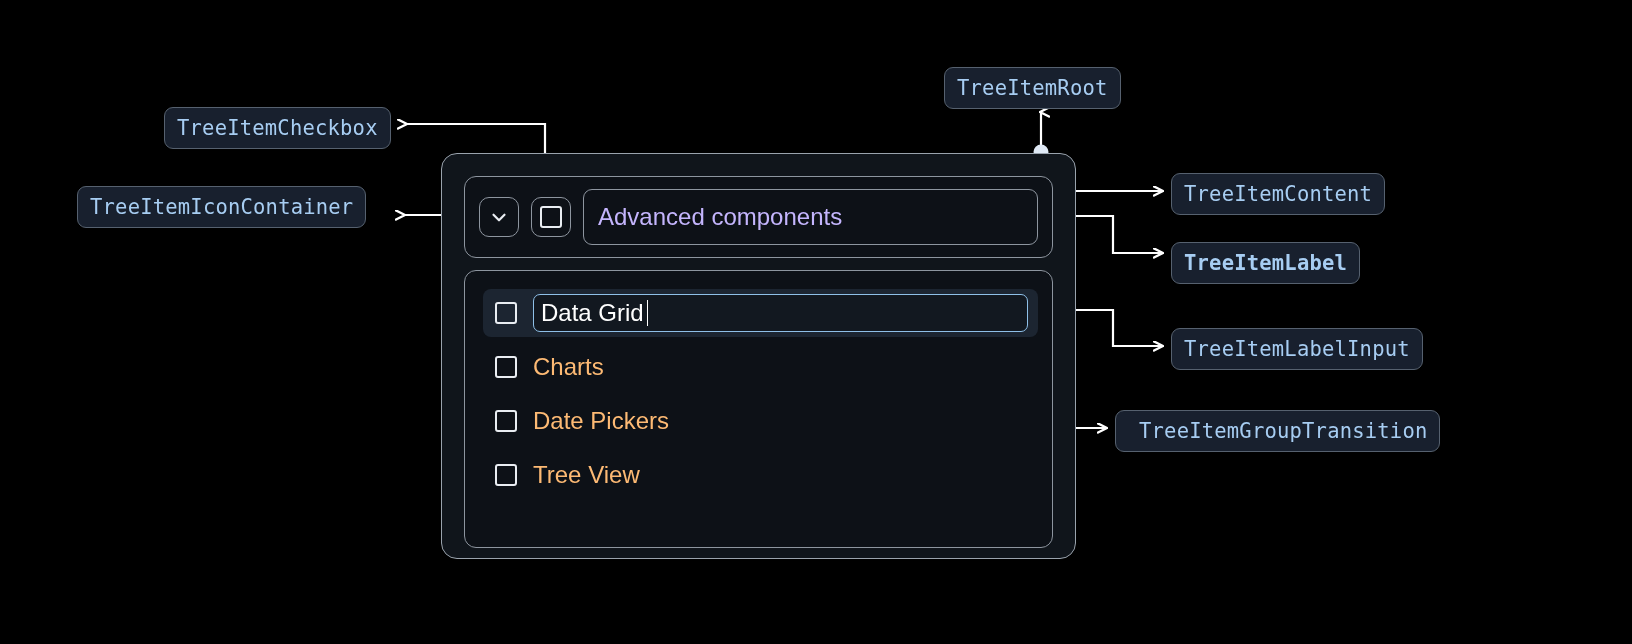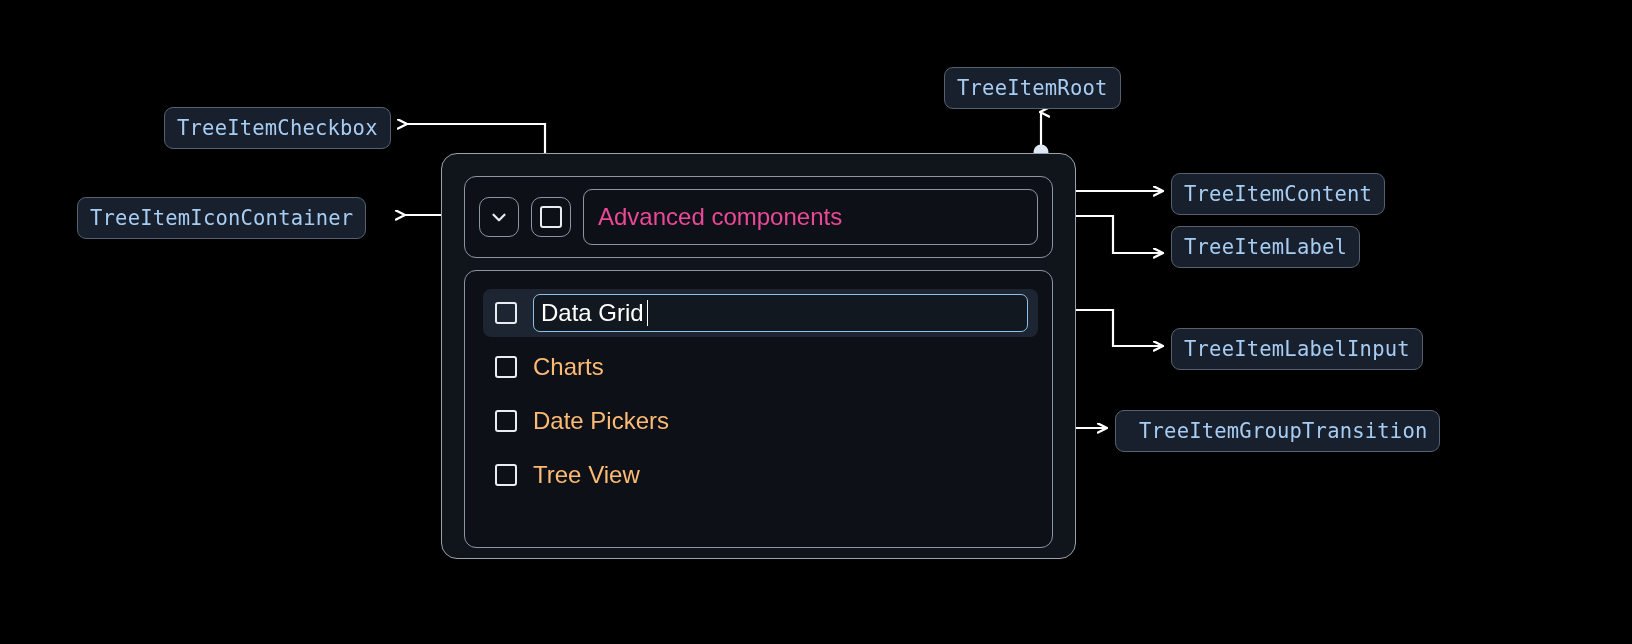--- a/index.html
+++ b/index.html
@@ -99,21 +99,21 @@
   .checkbox.plain { width: 22px; height: 22px; border-width: 2.5px; }
 
   #tree-label {
     flex: 1 1 auto;
     height: 56px;
     border: 1px solid #8d959f;
     border-radius: 9px;
     display: flex;
     align-items: center;
     padding: 0 14px;
-    color: #ec4899;
+    color: #c4b5fd;
     font-size: 24px;
     background: transparent;
   }
 
   #group-transition {
     margin-top: 12px;
     height: 278px;
     background: #0d1117;
     border: 1px solid #8d959f;
     border-radius: 12px;
@@ -202,33 +202,33 @@
       <circle cx="1041" cy="216" r="7.5"></circle>
       <circle cx="1041" cy="310" r="7.5"></circle>
       <circle cx="1053" cy="428" r="7.5"></circle>
     </g>
   </svg>
 
   <div class="badge" style="left:148px; top:107px;margin-left:16px;">
     <span>TreeItemCheckbox</span>
   </div>
 
-  <div class="badge" style="left:77px; top:197px;">
+  <div class="badge" style="left:77px; top:186px;">
     <span>TreeItemIconContainer</span>
   </div>
 
   <div class="badge" style="left:944px; top:67px;">
     <span>TreeItemRoot</span>
   </div>
 
   <div class="badge" style="left:1171px; top:173px;">
     <span>TreeItemContent</span>
   </div>
 
-  <div class="badge" style="left:1171px; top:226px;">
+  <div class="badge" style="left:1171px; top:242px;font-weight:bold;">
     <span>TreeItemLabel</span>
   </div>
 
   <div class="badge" style="left:1171px; top:328px;">
     <span>TreeItemLabelInput</span>
   </div>
 
   <div class="badge" style="left:1115px; top:410px;padding-left:23px;">
     <span>TreeItemGroupTransition</span>
   </div>

